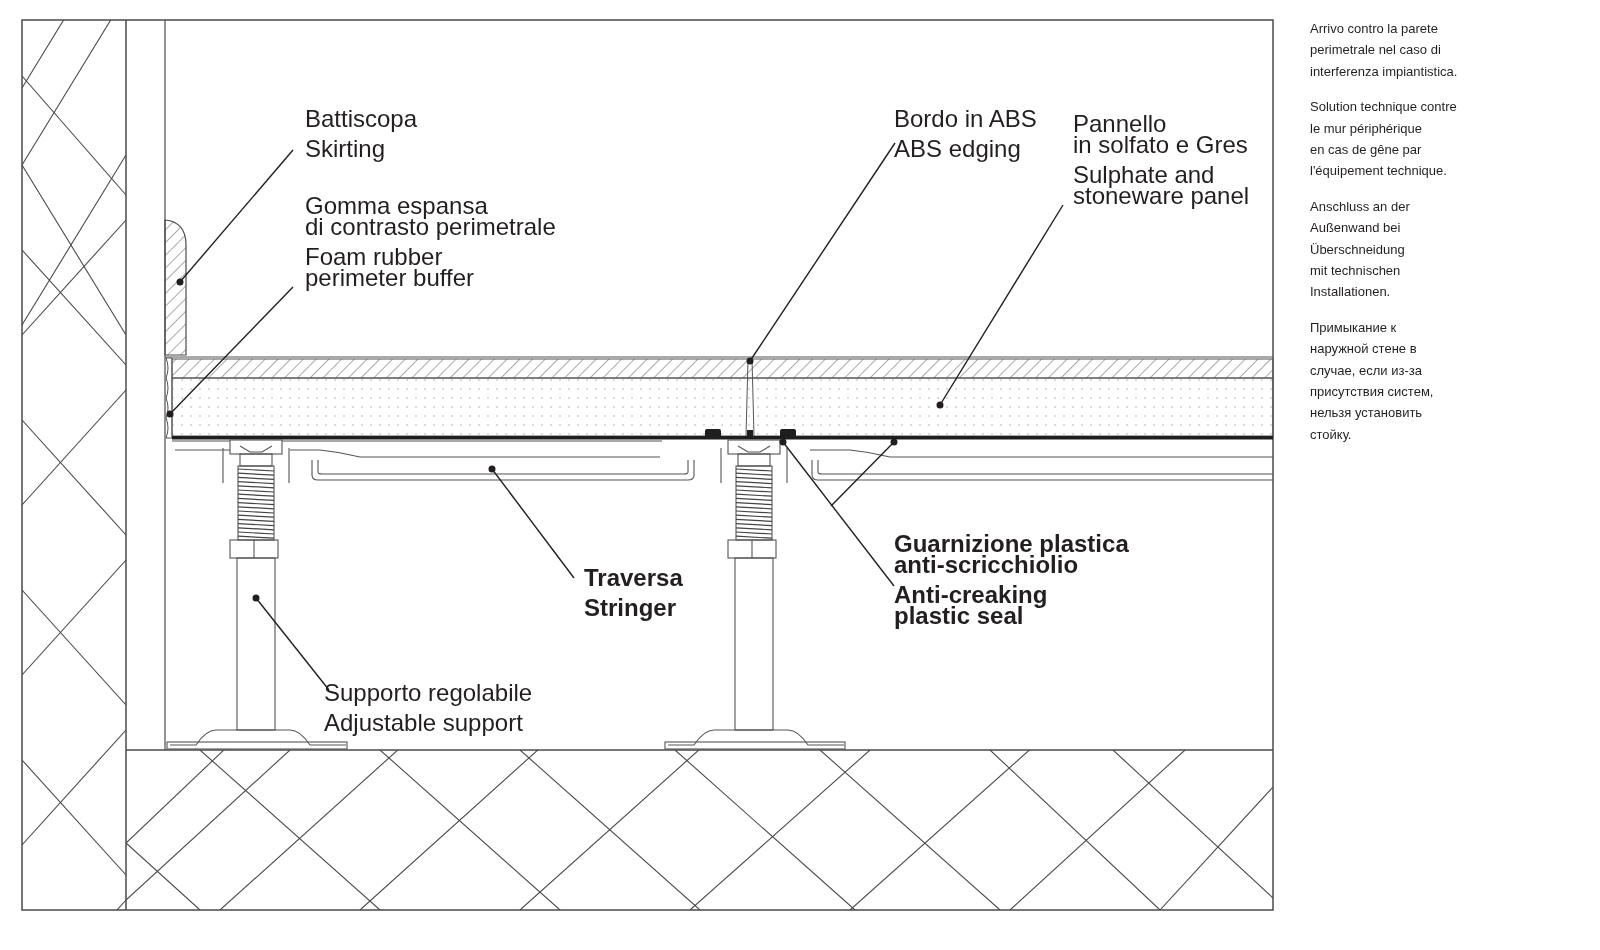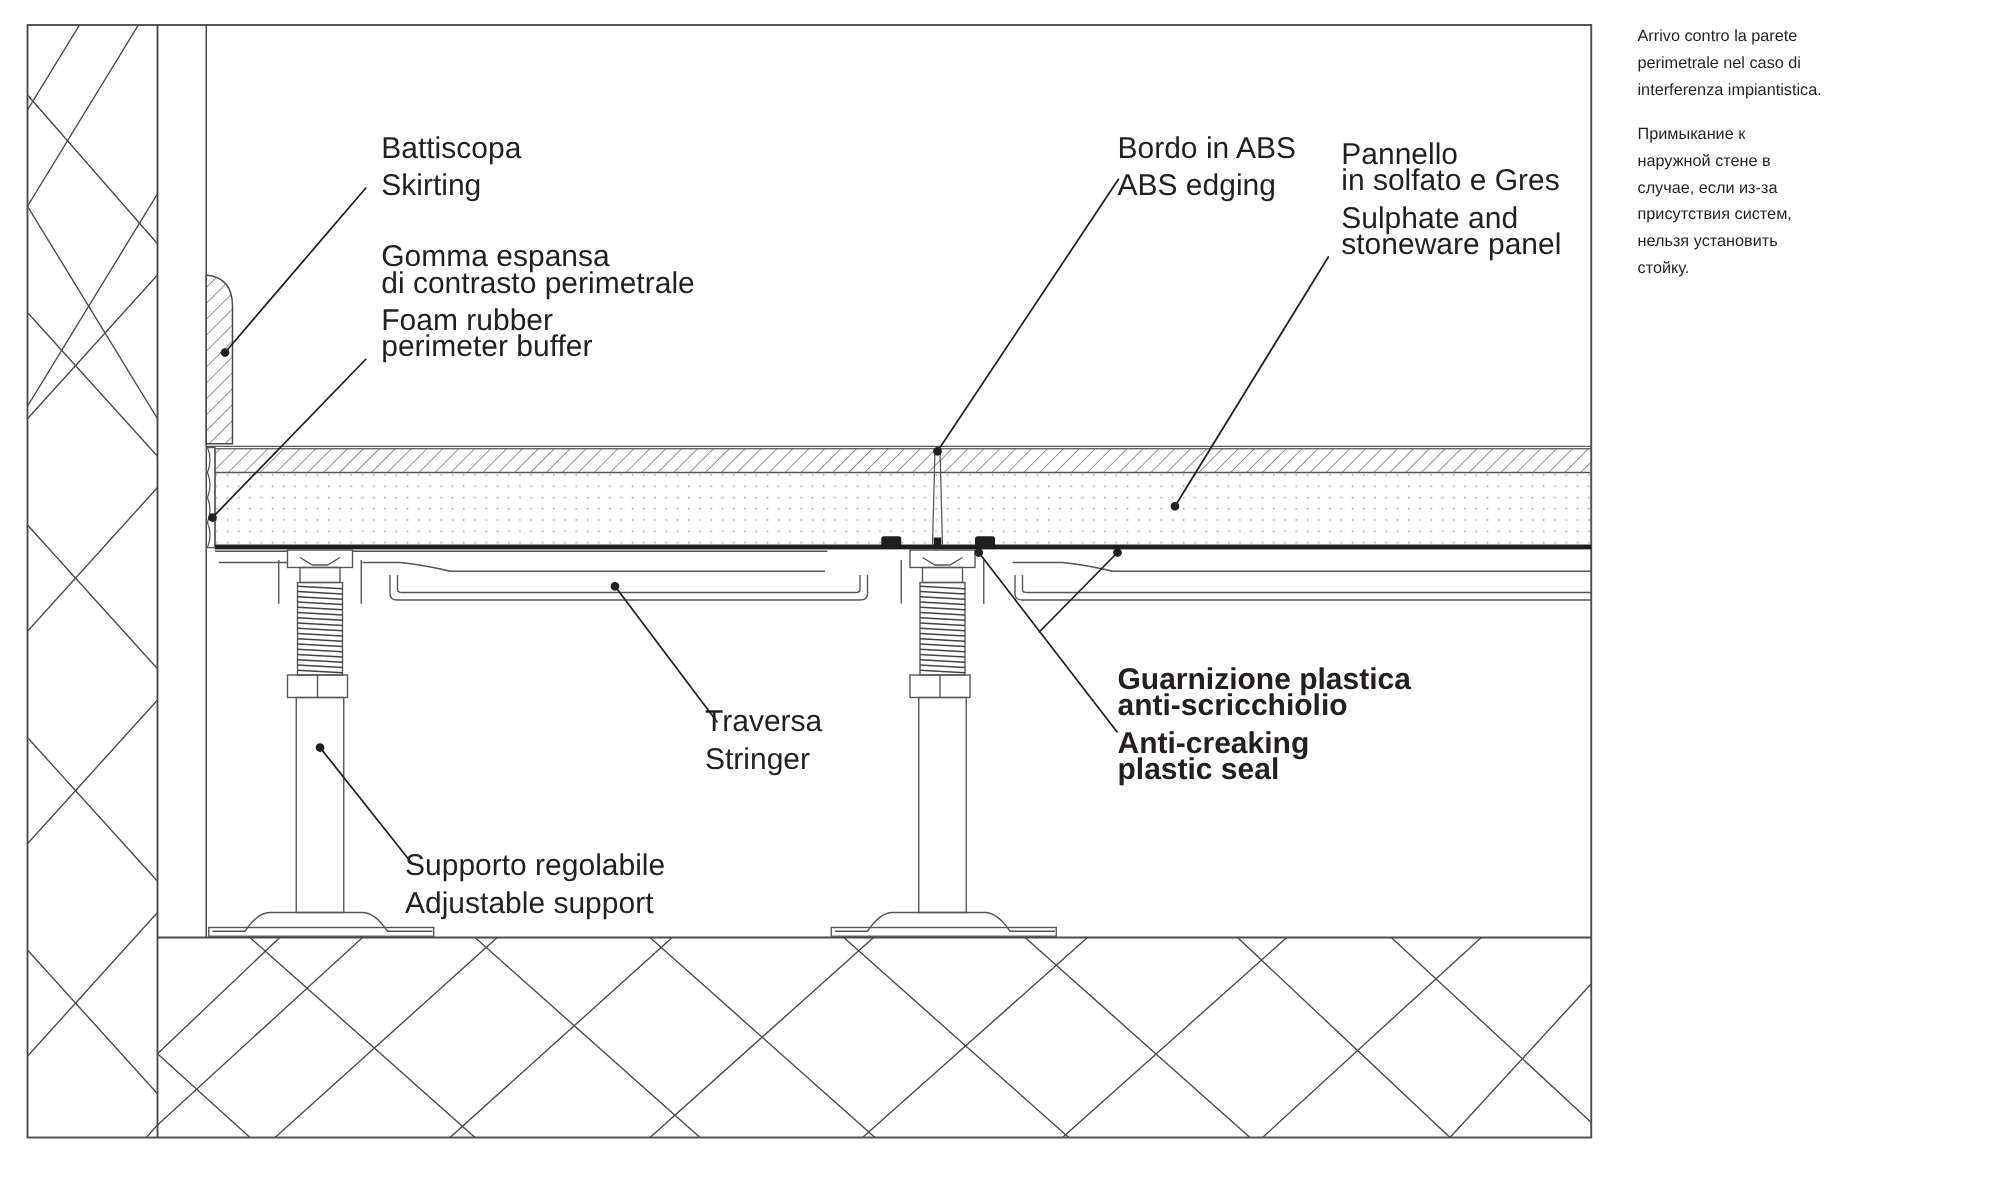--- a/index.html
+++ b/index.html
@@ -235,40 +235,49 @@
   <span class="en">ABS edging</span>
 </div>
 
 <div class="lbl" style="left:1073px; top:113px;">
   <span>Pannello</span>
   <span>in solfato e Gres</span>
   <span class="en">Sulphate and</span>
   <span>stoneware panel</span>
 </div>
 
-<div class="lbl" style="left:564px; top:567px;">
+<div class="lbl" style="left:584px; top:567px;font-weight:bold;">
   <span>Traversa</span>
   <span class="en">Stringer</span>
 </div>
 
 <div class="lbl" style="left:894px; top:533px;font-weight:bold;">
   <span>Guarnizione plastica</span>
   <span>anti-scricchiolio</span>
   <span class="en">Anti-creaking</span>
   <span>plastic seal</span>
 </div>
 
 <div class="lbl" style="left:324px; top:682px;">
   <span>Supporto regolabile</span>
   <span class="en">Adjustable support</span>
 </div>
 
 <div id="side-notes">
   <p>Arrivo contro la parete
 perimetrale nel caso di
 interferenza impiantistica.</p>
+  <p>Solution technique contre
+le mur périphérique
+en cas de gêne par
+l'équipement technique.</p>
+  <p>Anschluss an der
+Außenwand bei
+Überschneidung
+mit technischen
+Installationen.</p>
   <p>Примыкание к
 наружной стене в
 случае, если из-за
 присутствия систем,
 нельзя установить
 стойку.</p>
 </div>
 
 </body></html>

